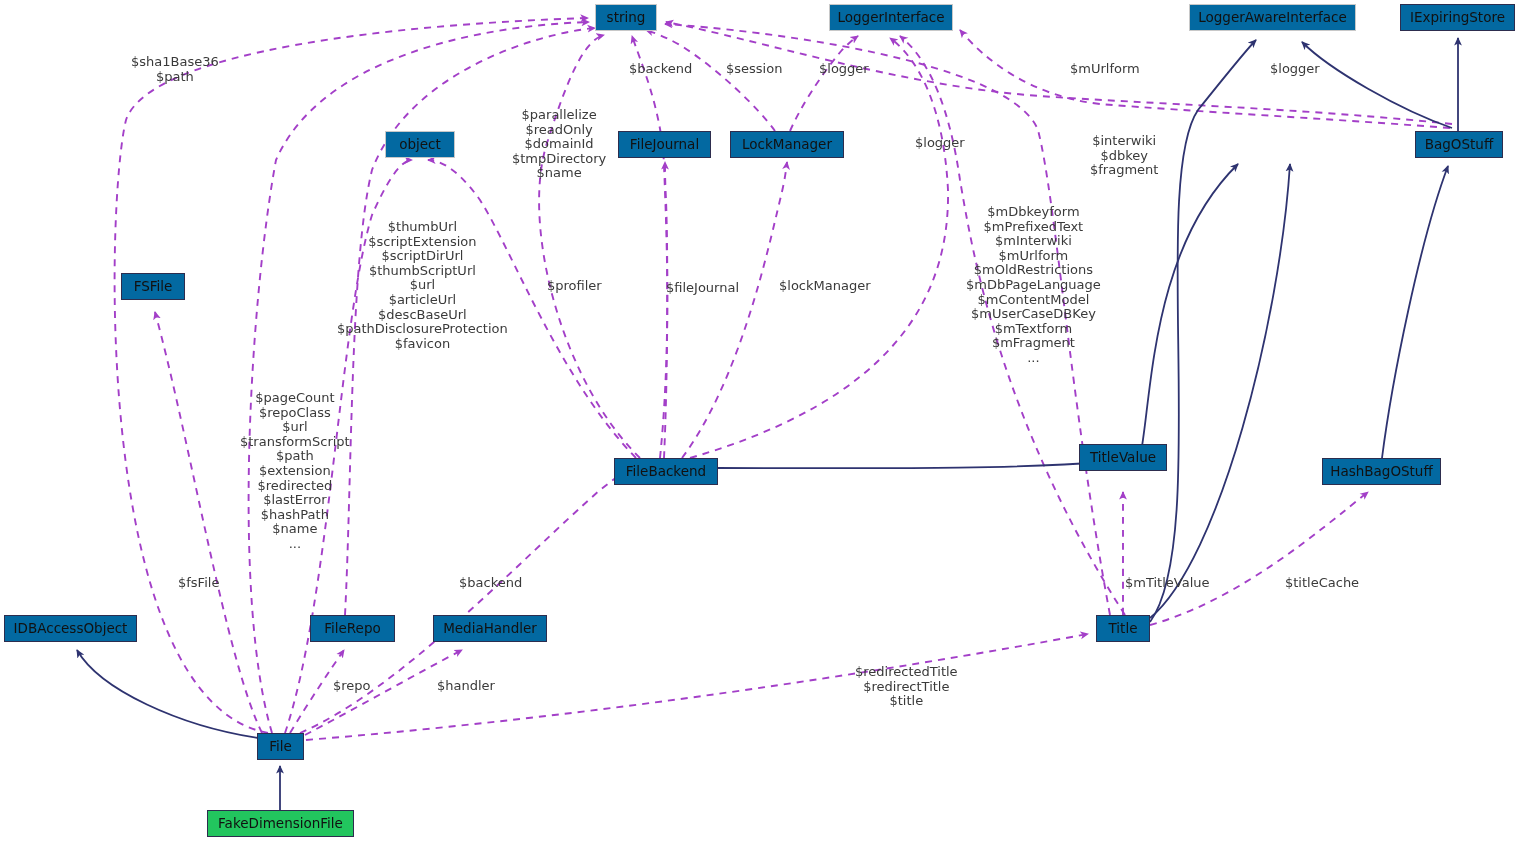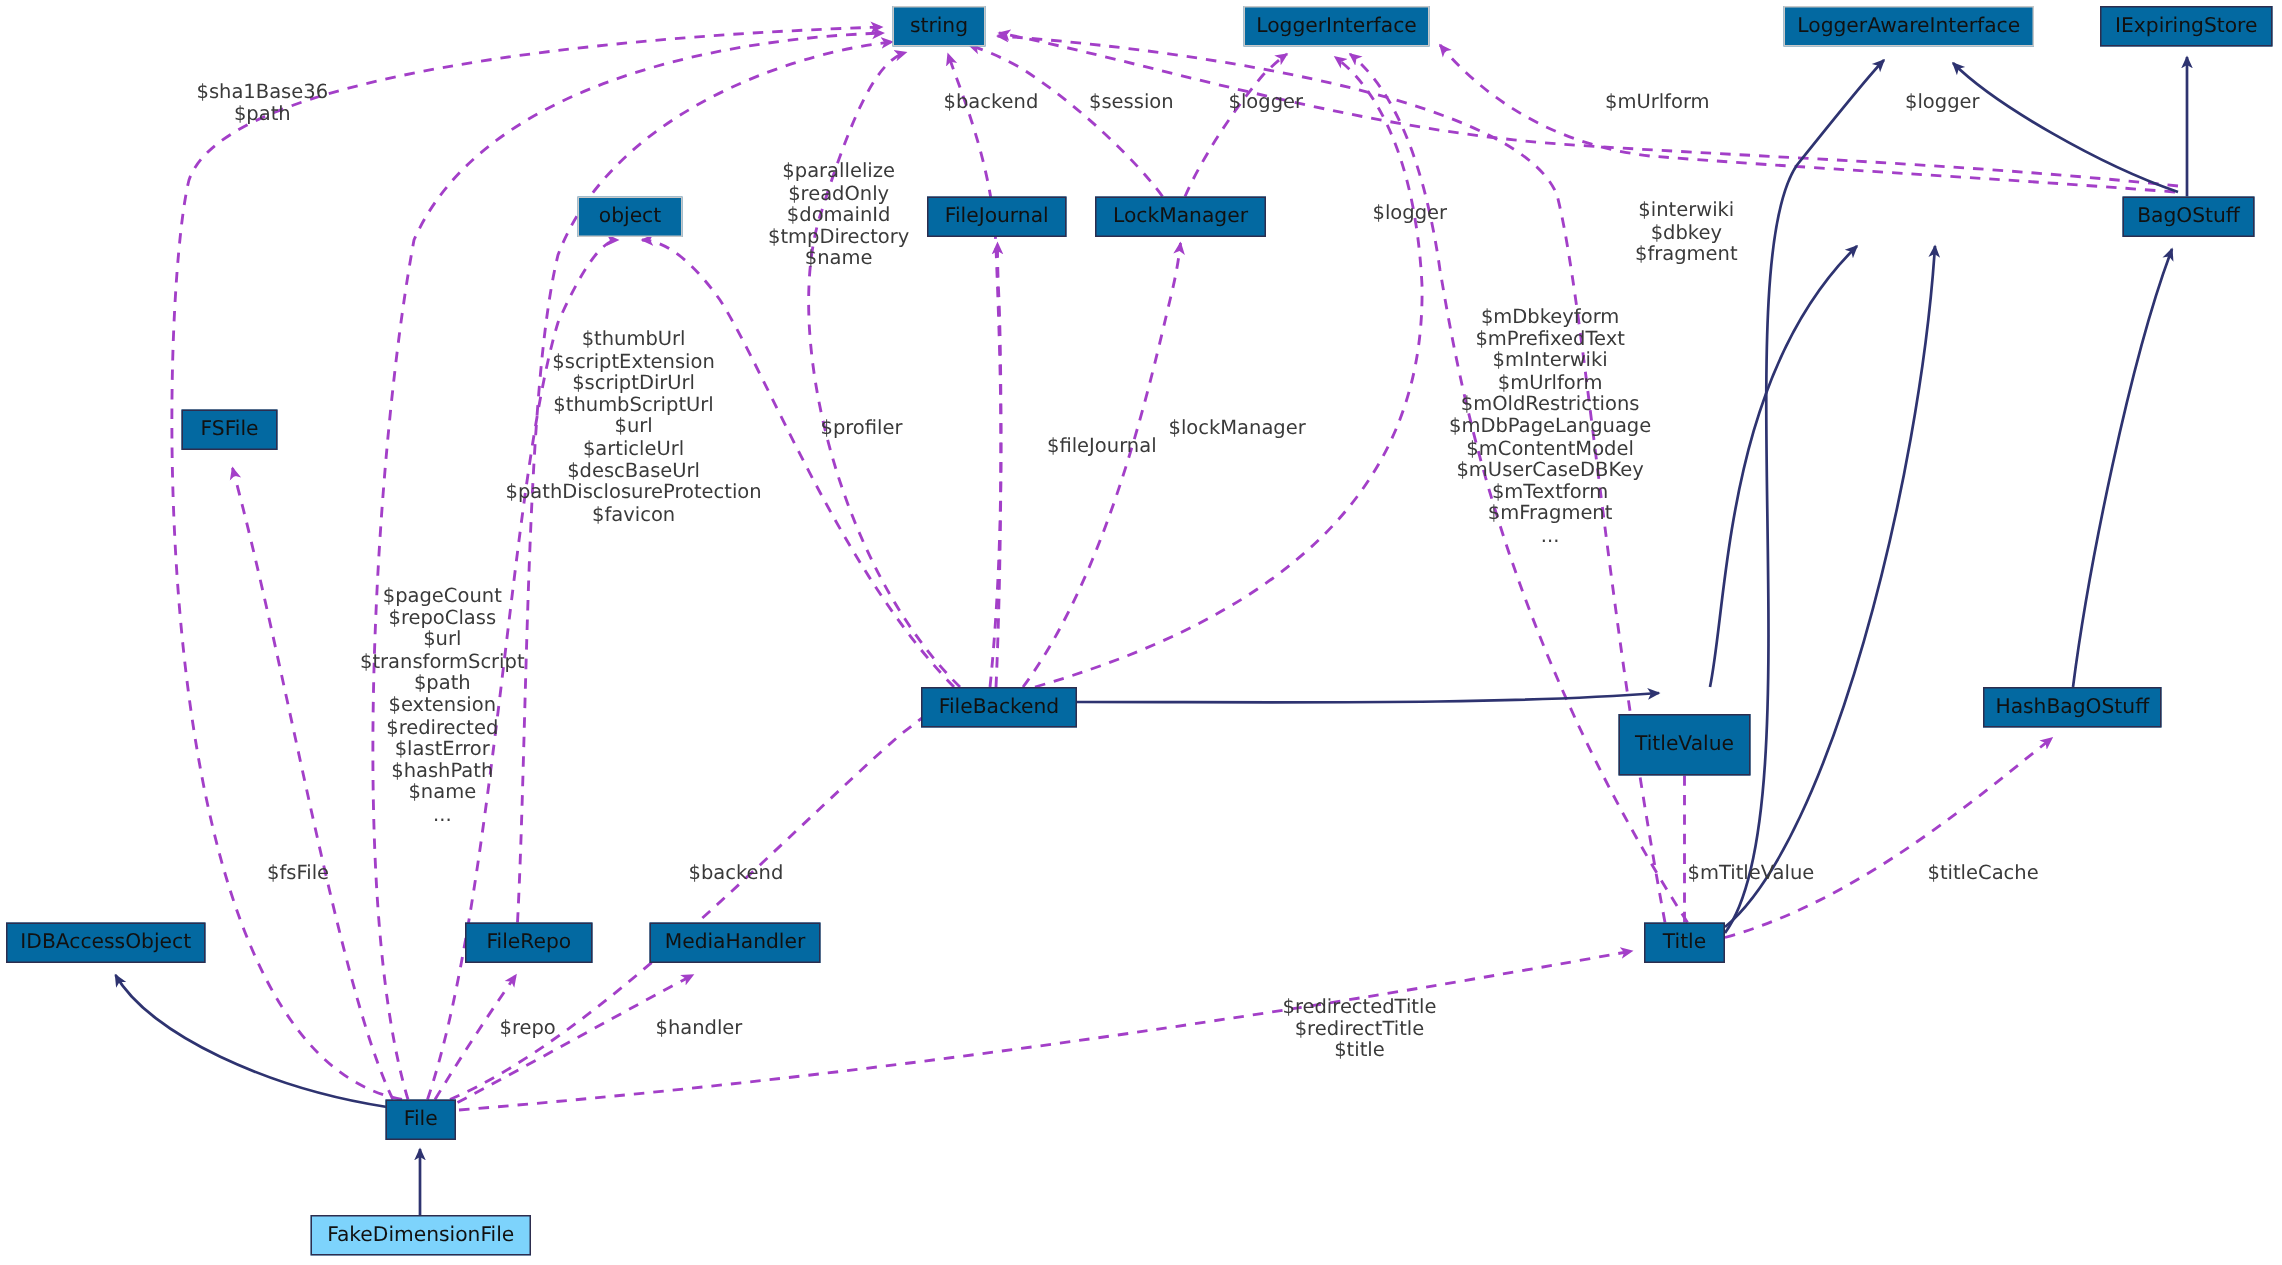--- a/index.html
+++ b/index.html
@@ -4,21 +4,21 @@
 <style>
   html,body{margin:0;padding:0;background:#ffffff;}
   #canvas{position:relative;width:1521px;height:843px;background:#ffffff;
           font-family:"DejaVu Sans","Liberation Sans",sans-serif;overflow:hidden;}
   svg.edges{position:absolute;left:0;top:0;width:1521px;height:843px;}
   .node{position:absolute;box-sizing:border-box;display:flex;align-items:center;
         justify-content:center;background:#0369a1;white-space:nowrap;
         font-size:13.5px;color:#111111;line-height:1;}
   .node.cls{border:1.6px solid #2d2d4e;}
   .node.iface{border:1.3px solid #c8c8c8;}
-  .node.hl{background:#7dd3fc;border:1.6px solid #2d2d4e;}
+  .node.hl{background:#22c55e;border:1.6px solid #2d2d4e;}
   .lbl{position:absolute;font-size:13px;color:#3a3a3a;text-align:center;
        line-height:14.6px;white-space:pre;}
 </style>
 </head>
 <body>
 
 <div id="canvas">
 
   <svg class="edges" viewBox="0 0 1521 843" xmlns="http://www.w3.org/2000/svg">
     <defs>
@@ -124,21 +124,21 @@
   </div>
   <div class="node cls" style="left:1415px;top:131px;width:88px;height:27px;">
     <span>BagOStuff</span>
   </div>
   <div class="node cls" style="left:121px;top:273px;width:64px;height:27px;">
     <span>FSFile</span>
   </div>
   <div class="node cls" style="left:614px;top:458px;width:104px;height:27px;">
     <span>FileBackend</span>
   </div>
-  <div class="node cls" style="left:1079px;top:476px;width:88px;height:41px;">
+  <div class="node cls" style="left:1079px;top:444px;width:88px;height:27px;">
     <span>TitleValue</span>
   </div>
   <div class="node cls" style="left:1322px;top:458px;width:119px;height:27px;">
     <span>HashBagOStuff</span>
   </div>
   <div class="node cls" style="left:4px;top:615px;width:133px;height:27px;">
     <span>IDBAccessObject</span>
   </div>
   <div class="node cls" style="left:310px;top:615px;width:85px;height:27px;">
     <span>FileRepo</span>
@@ -186,21 +186,21 @@
 $mInterwiki
 $mUrlform
 $mOldRestrictions
 $mDbPageLanguage
 $mContentModel
 $mUserCaseDBKey
 $mTextform
 $mFragment
 ...</div>
   <div class="lbl" style="left:547px;top:279px;">$profiler</div>
-  <div class="lbl" style="left:666px;top:291px;margin-left:32px;">$fileJournal</div>
+  <div class="lbl" style="left:666px;top:281px;">$fileJournal</div>
   <div class="lbl" style="left:779px;top:279px;">$lockManager</div>
   <div class="lbl" style="left:240px;top:391px;">$pageCount
 $repoClass
 $url
 $transformScript
 $path
 $extension
 $redirected
 $lastError
 $hashPath

